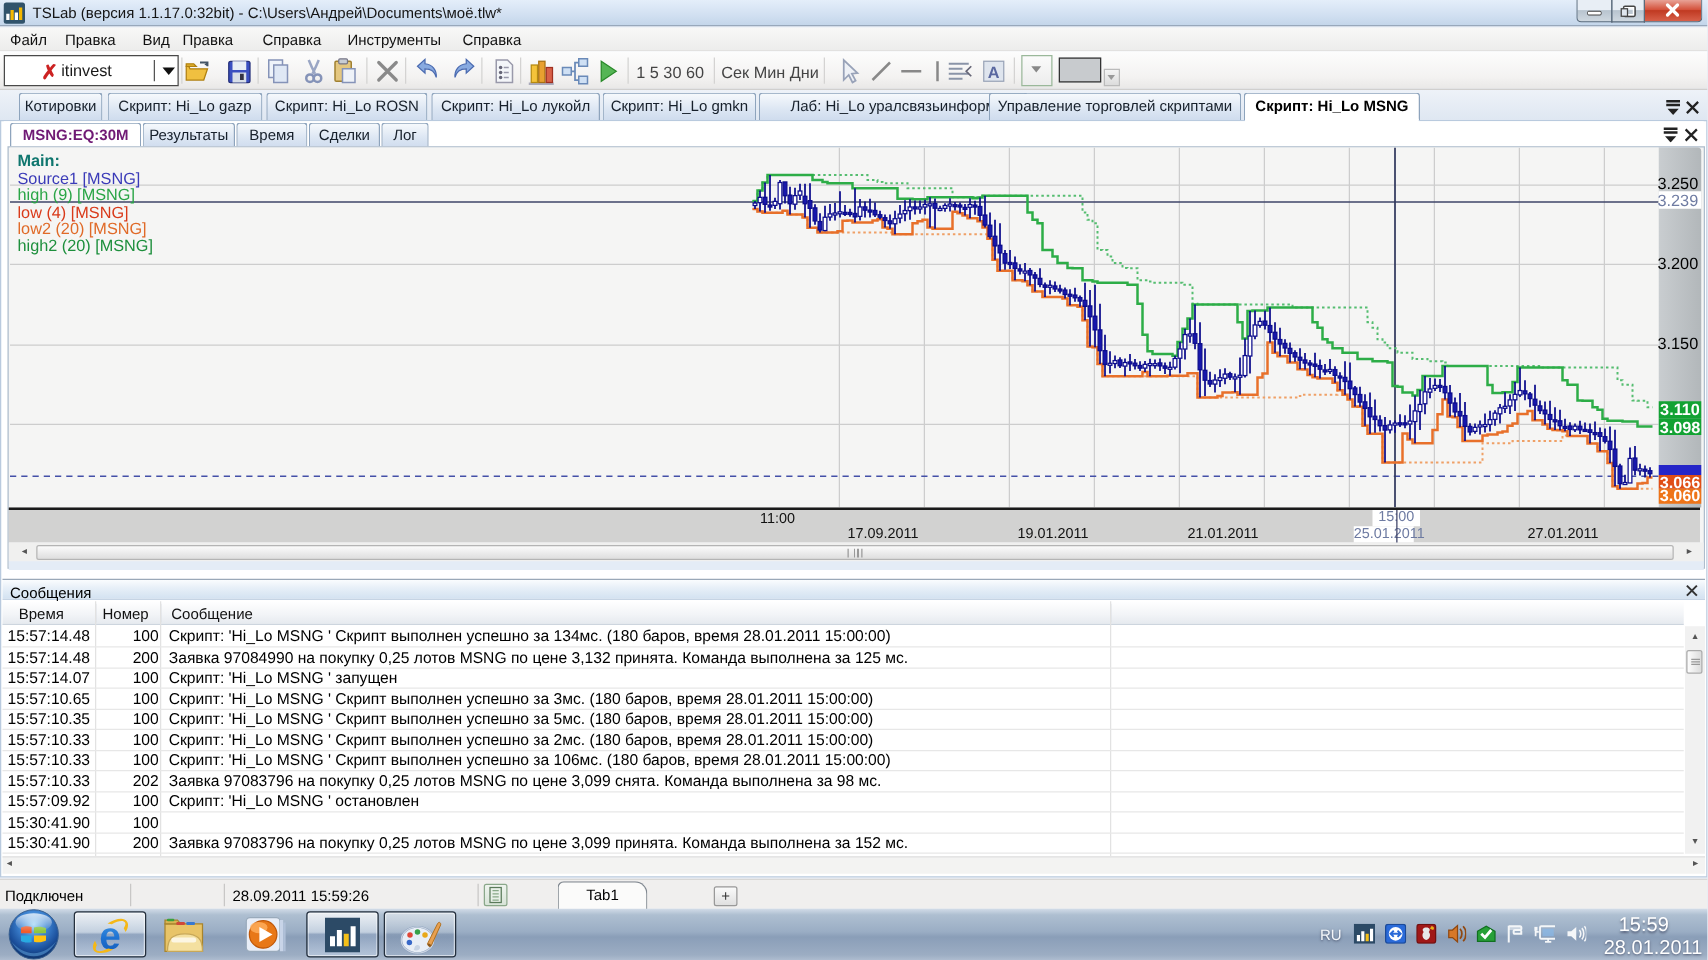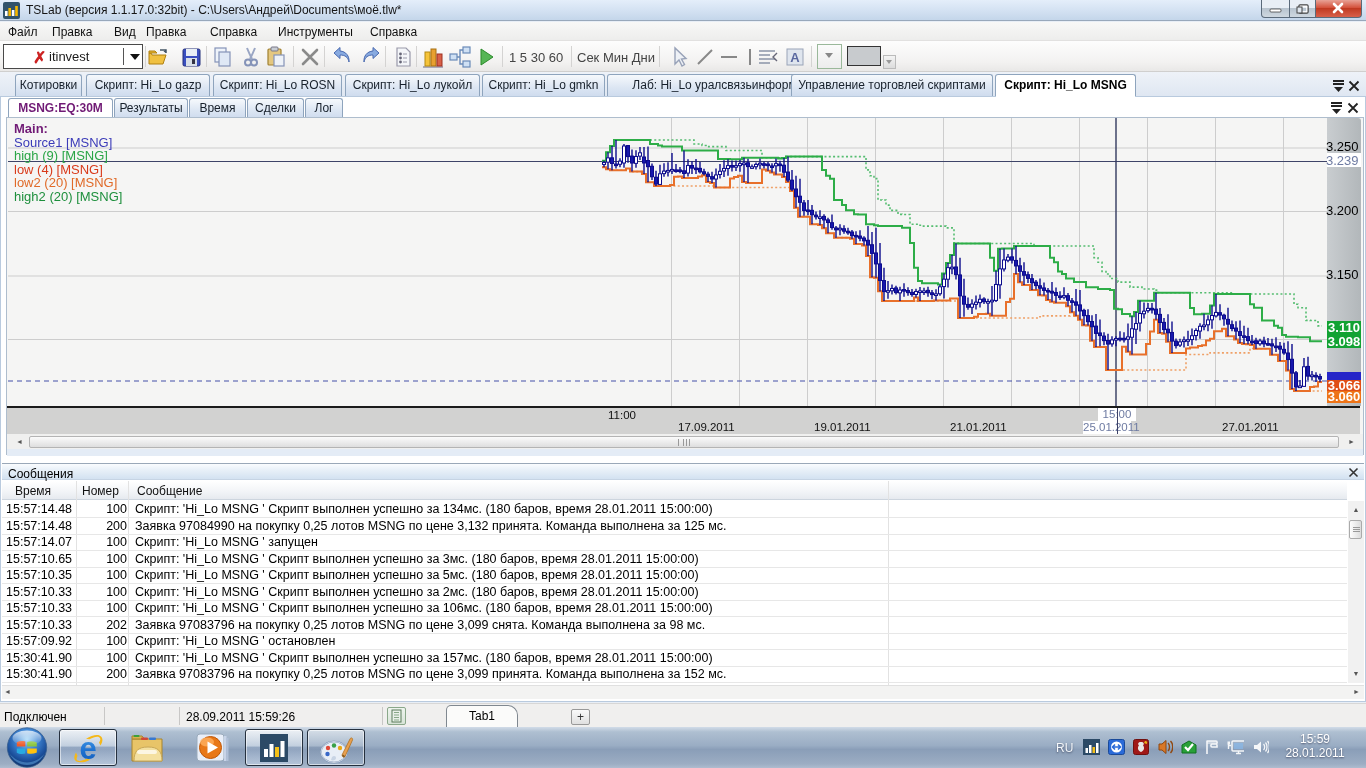--- a/index.html
+++ b/index.html
@@ -441,21 +441,21 @@
             <rect x="1278.5" y="234.99" width="3" height="6.56" fill="#1717ad" stroke="#0c0c8c" stroke-width="1"></rect>
             <rect x="1282.5" y="241.26" width="3" height="13.87" fill="#1717ad" stroke="#0c0c8c" stroke-width="1"></rect>
             <rect x="1286.5" y="254.8" width="3" height="14.18" fill="#1717ad" stroke="#0c0c8c" stroke-width="1"></rect>
             <rect x="1290.5" y="268.02" width="3" height="1.6" fill="#ffffff" stroke="#0c0c8c" stroke-width="1"></rect>
             <rect x="1294.5" y="248.77" width="3" height="19.61" fill="#ffffff" stroke="#0c0c8c" stroke-width="1"></rect>
             <rect x="1298.5" y="248.41" width="3" height="9.72" fill="#1717ad" stroke="#0c0c8c" stroke-width="1"></rect>
             <rect x="1302.5" y="257.06" width="3" height="1.6" fill="#ffffff" stroke="#0c0c8c" stroke-width="1"></rect>
             <rect x="1306.5" y="257.37" width="3" height="1.6" fill="#1717ad" stroke="#0c0c8c" stroke-width="1"></rect>
             <rect x="1310.5" y="258.54" width="3" height="2.46" fill="#1717ad" stroke="#0c0c8c" stroke-width="1"></rect>
 </svg>
-<div id="legend"><span style="font-weight:bold;color:#701a75">Main:</span><br>
+<div id="legend"><span style="font-weight:bold;color:#0f766e">Main:</span><br>
 <span style="color:#3b3bb8">Source1 [MSNG]</span><br>
 <span style="color:#2aa546">high (9) [MSNG]</span><br>
 <span style="color:#d93a1a">low (4) [MSNG]</span><br>
 <span style="color:#e06a28">low2 (20) [MSNG]</span><br>
 <span style="color:#1d8f3c">high2 (20) [MSNG]</span></div>
 </div>
 
 <div id="paxis">
  <div class="axlabel" style="top:21px;right:3px">3.250</div>
  <div style="position:absolute;left:0;top:35px;width:34px;height:14px;background:#fff"></div>
@@ -548,21 +548,20 @@
           <span class="c3">Заявка 97083796 на покупку 0,25 лотов MSNG по цене 3,099 снята. Команда выполнена за 98 мс.</span>
         </div>
  <div class="mrow" style="top:170px">
           <span class="c1">15:57:09.92</span>
           <span class="c2">100</span>
           <span class="c3">Скрипт: 'Hi_Lo MSNG ' остановлен</span>
         </div>
  <div class="mrow" style="top:187px">
           <span class="c1">15:30:41.90</span>
           <span class="c2">100</span>
-          <span class="c3">Скрипт: 'Hi_Lo MSNG ' Скрипт выполнен успешно за 157мс. (180 баров, время 28.01.2011 15:00:00)</span>
         </div>
  <div class="mrow" style="top:203px">
           <span class="c1">15:30:41.90</span>
           <span class="c2">200</span>
           <span class="c3">Заявка 97083796 на покупку 0,25 лотов MSNG по цене 3,099 принята. Команда выполнена за 152 мс.</span>
         </div>
 
  <div style="position:absolute;left:1346px;top:38px;width:16px;height:182px;background:#f1f1f1">
   <div style="position:absolute;left:1px;top:2px;width:14px;height:14px;text-align:center;font-size:7px;color:#555;line-height:14px">▲</div>
   <div style="position:absolute;left:1px;top:19px;width:13px;height:19px;background:linear-gradient(90deg,#fdfdfd,#dcdcdc);border:1px solid #aaa;border-radius:2px">
@@ -702,17 +701,17 @@
         <rect x="5" y="2" width="13" height="10" rx="1" fill="none" stroke="#f4f6f8" stroke-width="1.5"></rect>
         <rect x="7" y="4" width="9" height="6" fill="#88b8e8" opacity="0.7"></rect>
         <path d="M9 14.5 L14 14.5 M11.5 12 L11.5 14.5" stroke="#f4f6f8" stroke-width="1.4"></path>
         <path d="M1.5 10 L1.5 5 M1.5 6.5 L4 6.5" stroke="#f4f6f8" stroke-width="1.4"></path>
         <rect x="0.5" y="2.5" width="2.5" height="3" fill="#f4f6f8"></rect>
       </svg>
  <svg class="trayic" style="left:1252px" width="20" height="16">
         <path d="M2 6 L5 6 L9 2.5 L9 13.5 L5 10 L2 10 Z" fill="#f4f6f8"></path>
         <path d="M11.5 5 C13 6.5 13 9.5 11.5 11 M13.5 3.5 C15.5 5.5 15.5 10.5 13.5 12.5 M15.5 2 C18 4.5 18 11.5 15.5 14" stroke="#f4f6f8" stroke-width="1.3" fill="none"></path>
       </svg>
- <div style="position:absolute;left:1283px;top:5px;width:64px;height:32px;text-align:center;color:#fff;font-size:12px;text-shadow:0 1px 2px rgba(0,0,30,.5)">
+ <div style="position:absolute;left:1283px;top:5px;width:64px;height:32px;text-align:center;color:#fff;font-size:16px;text-shadow:0 1px 2px rgba(0,0,30,.5)">
         <div>15:59</div>
         <div>28.01.2011</div>
       </div>
 </div>
 </div>
 </body></html>

